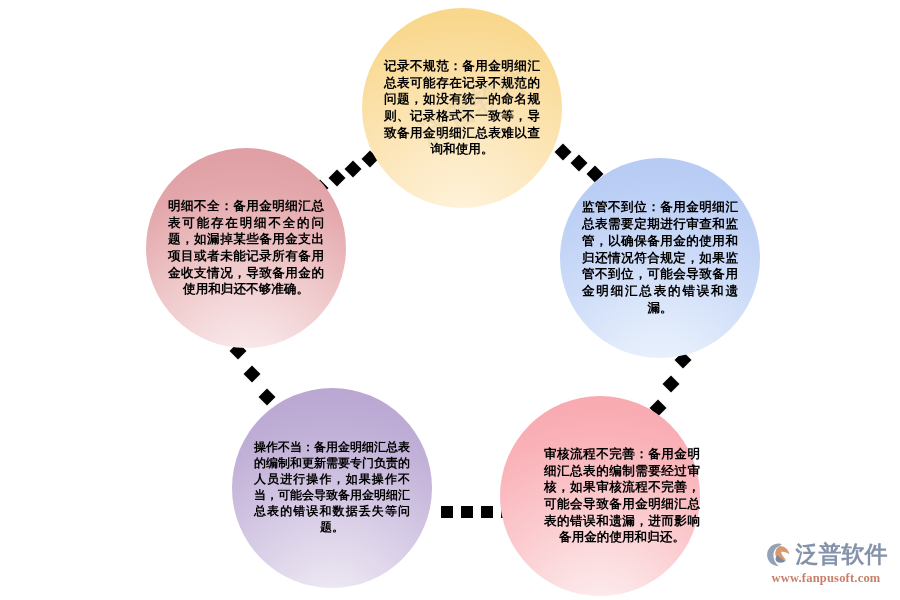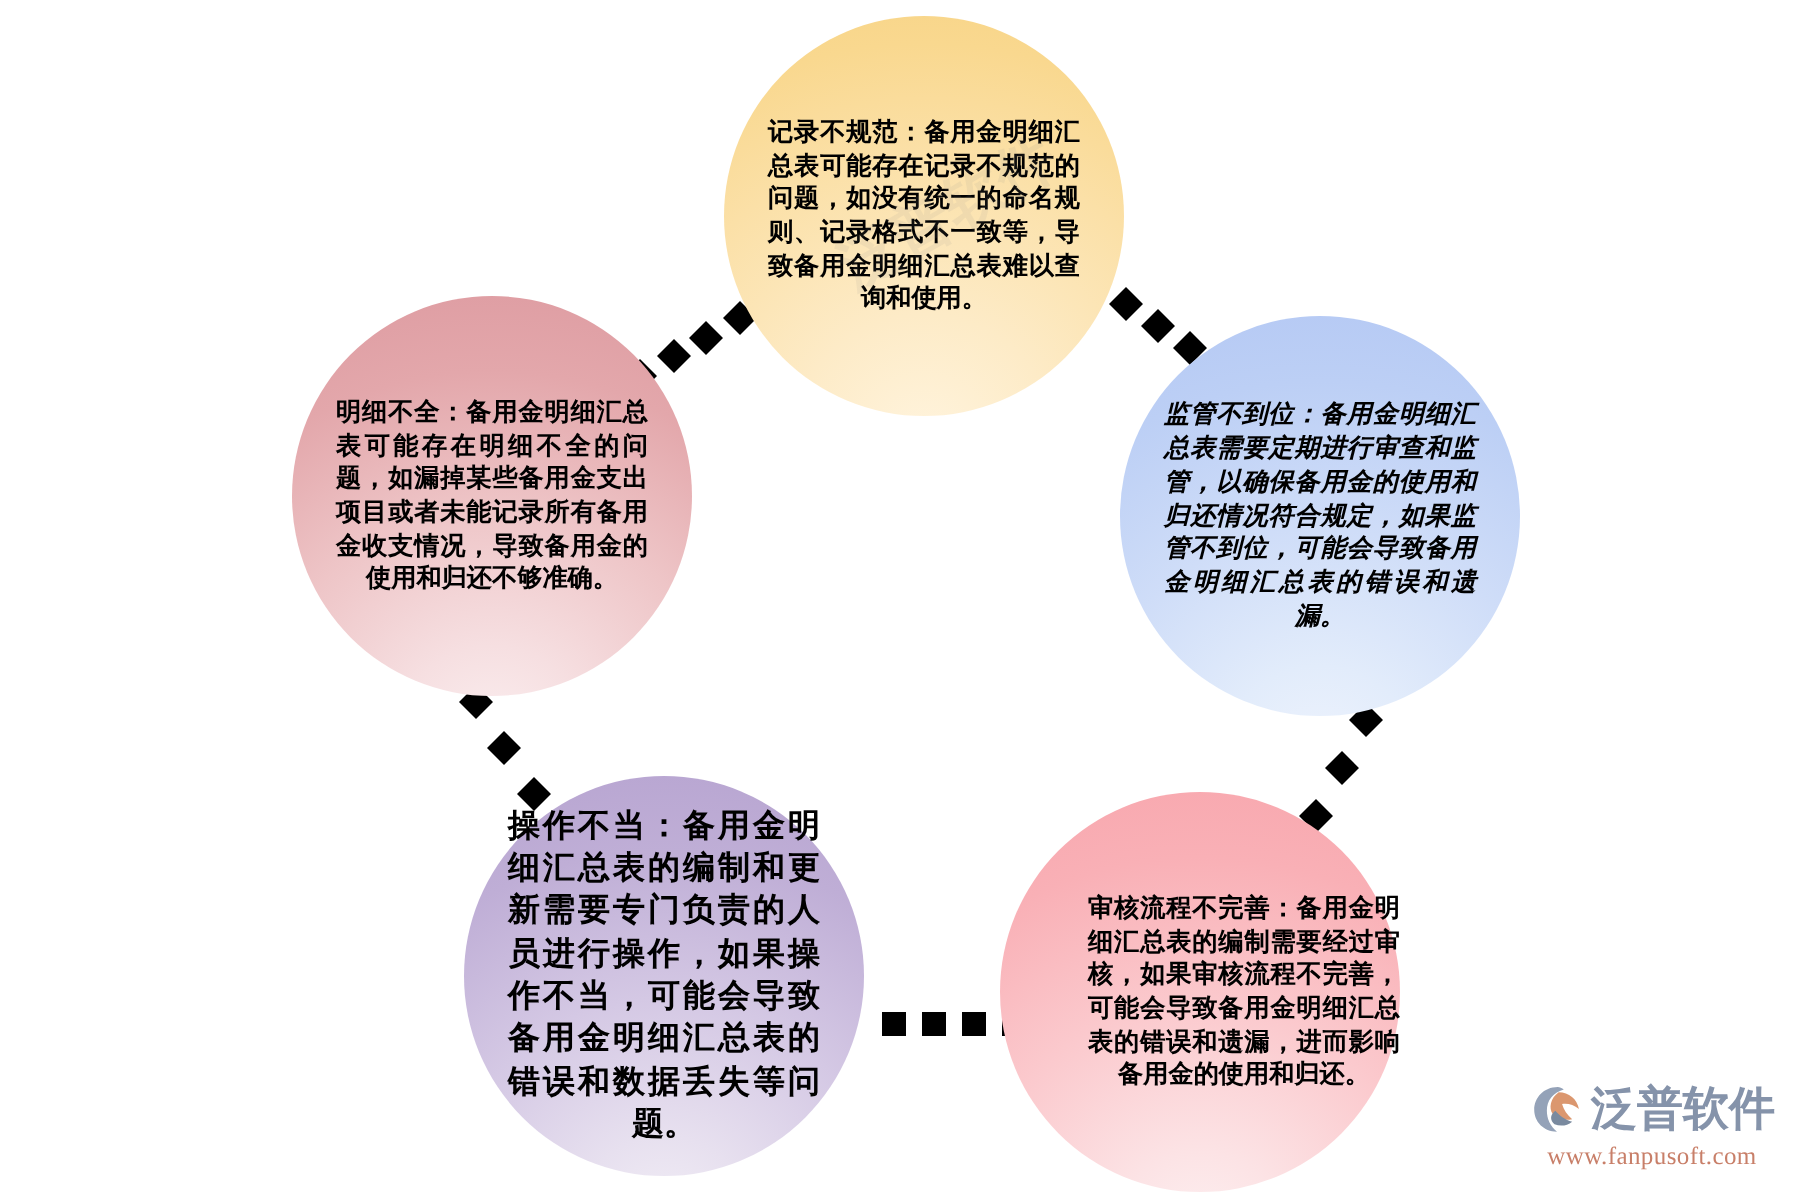--- a/index.html
+++ b/index.html
@@ -71,31 +71,30 @@
     width: 200px; height: 200px;
     background: radial-gradient(circle at 50% 112%, #fbeff0 0%, #f6dfe1 20%, #eec5c7 48%, #e3a7ab 76%, #dd9aa0 100%);
   }
   #bubble-left .txt { font-size: 12.6px; }
 
   
   #bubble-right {
     left: 560px; top: 158px;
     width: 200px; height: 200px;
     background: radial-gradient(circle at 50% 112%, #eef3fd 0%, #e2ecfb 20%, #cfddf8 48%, #bccff5 78%, #b4c8f4 100%);
-    font-style: italic;
   }
   #bubble-right .txt { font-size: 12.6px; }
 
   
   #bubble-bottomleft {
     left: 232px; top: 388px;
     width: 200px; height: 200px;
     background: radial-gradient(circle at 50% 112%, #f2eef6 0%, #e7e0ef 18%, #d4c8e4 46%, #bfaed6 76%, #b6a3d0 100%);
   }
-  #bubble-bottomleft .txt { font-size: 16px; }
+  #bubble-bottomleft .txt { font-size: 12px; }
 
   
   #bubble-bottomright {
     left: 500px; top: 396px;
     width: 200px; height: 200px;
     background: radial-gradient(circle at 50% 112%, #fdf0f1 0%, #fce3e5 18%, #fbc9cd 48%, #f9b0b6 78%, #f8a6ad 100%);
     justify-content: flex-end;
   }
   #bubble-bottomright .txt { font-size: 12.6px; }
 
@@ -119,21 +118,21 @@
   }
   #watermark .wm-brand {
     font-size: 23px;
     font-weight: bold;
     color: #7b8aa3;
     letter-spacing: 0px;
     line-height: 1;
   }
   #watermark .wm-url {
     font-size: 12.5px;
-    font-weight: normal;
+    font-weight: bold;
     color: #c4755d;
     letter-spacing: 0.2px;
     margin-top: 3px;
     font-family: "Liberation Serif", "DejaVu Serif", serif;
   }
   #wm-mark { width: 27px; height: 27px; flex: 0 0 auto; }
 
   
   .ghost {
     position: absolute;

